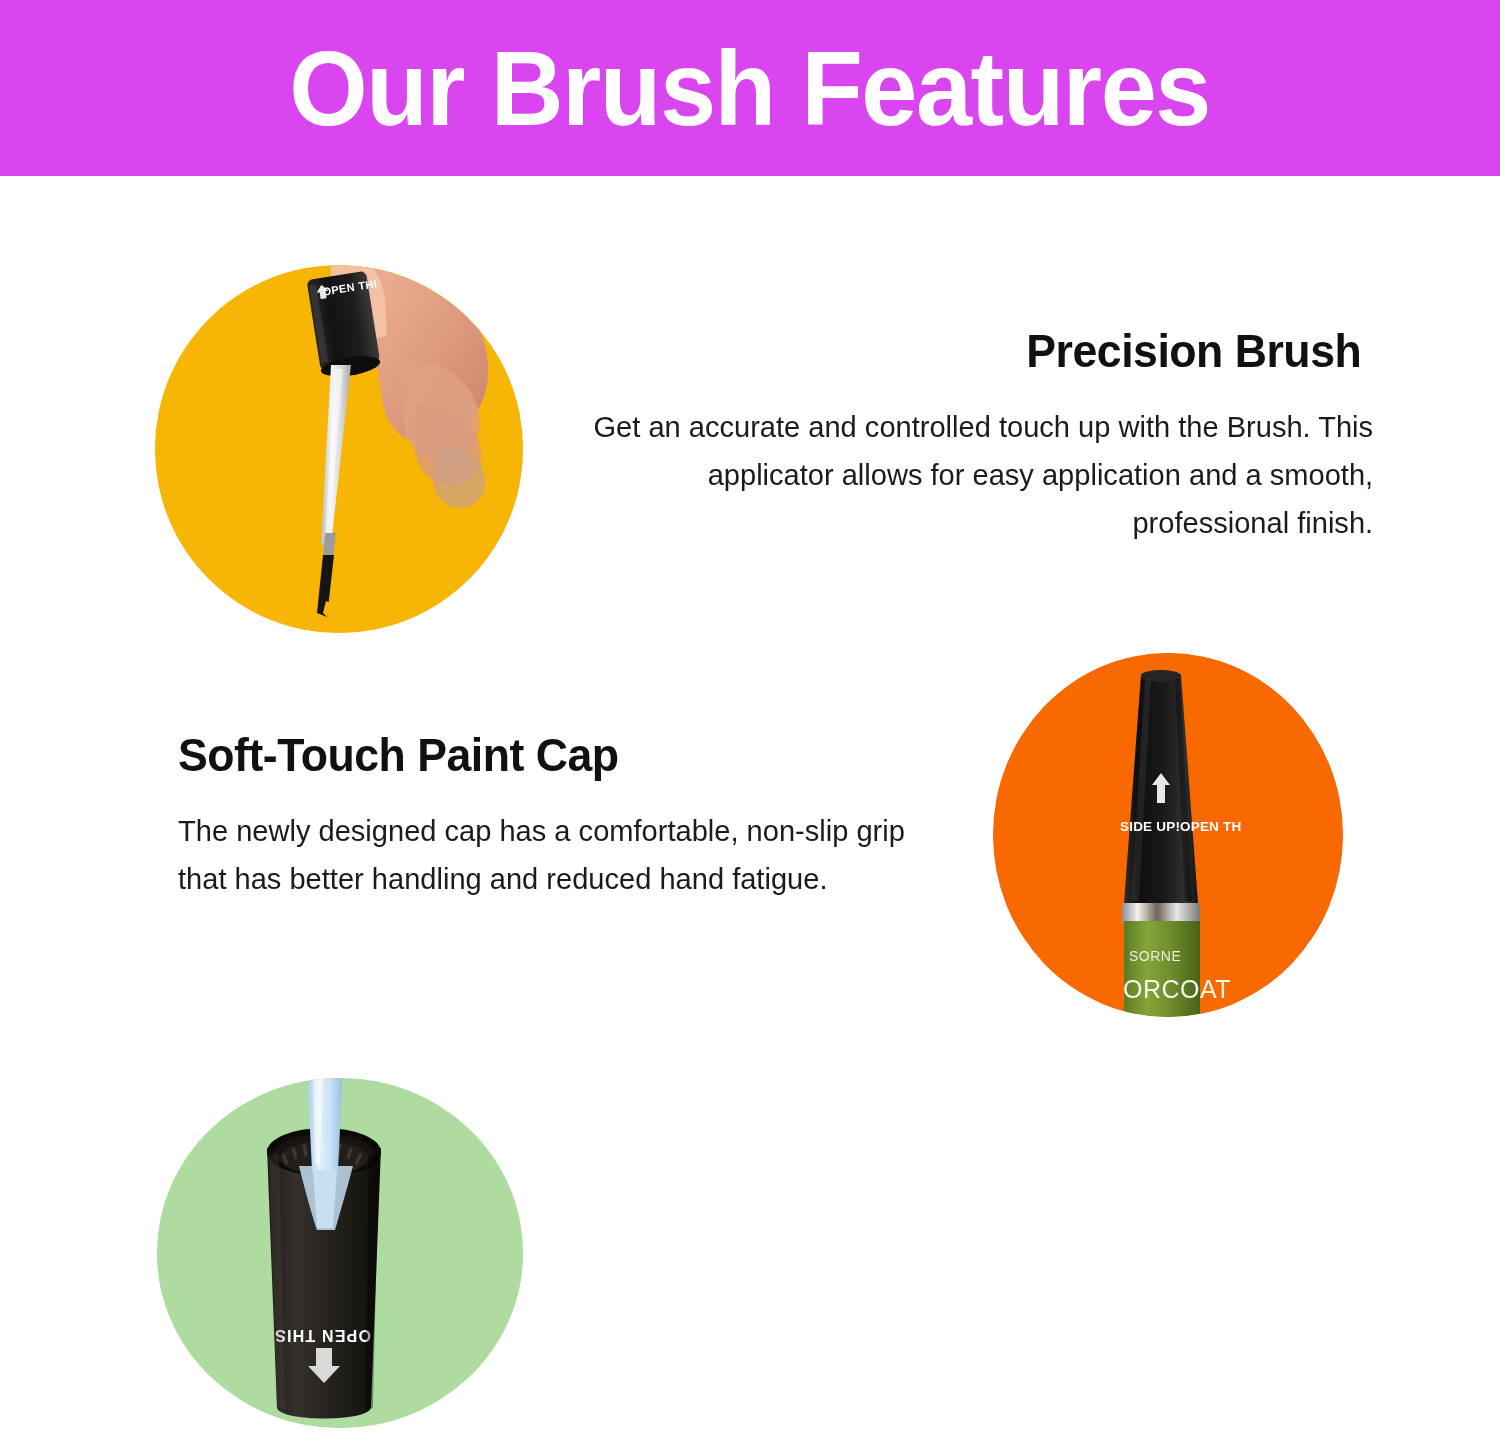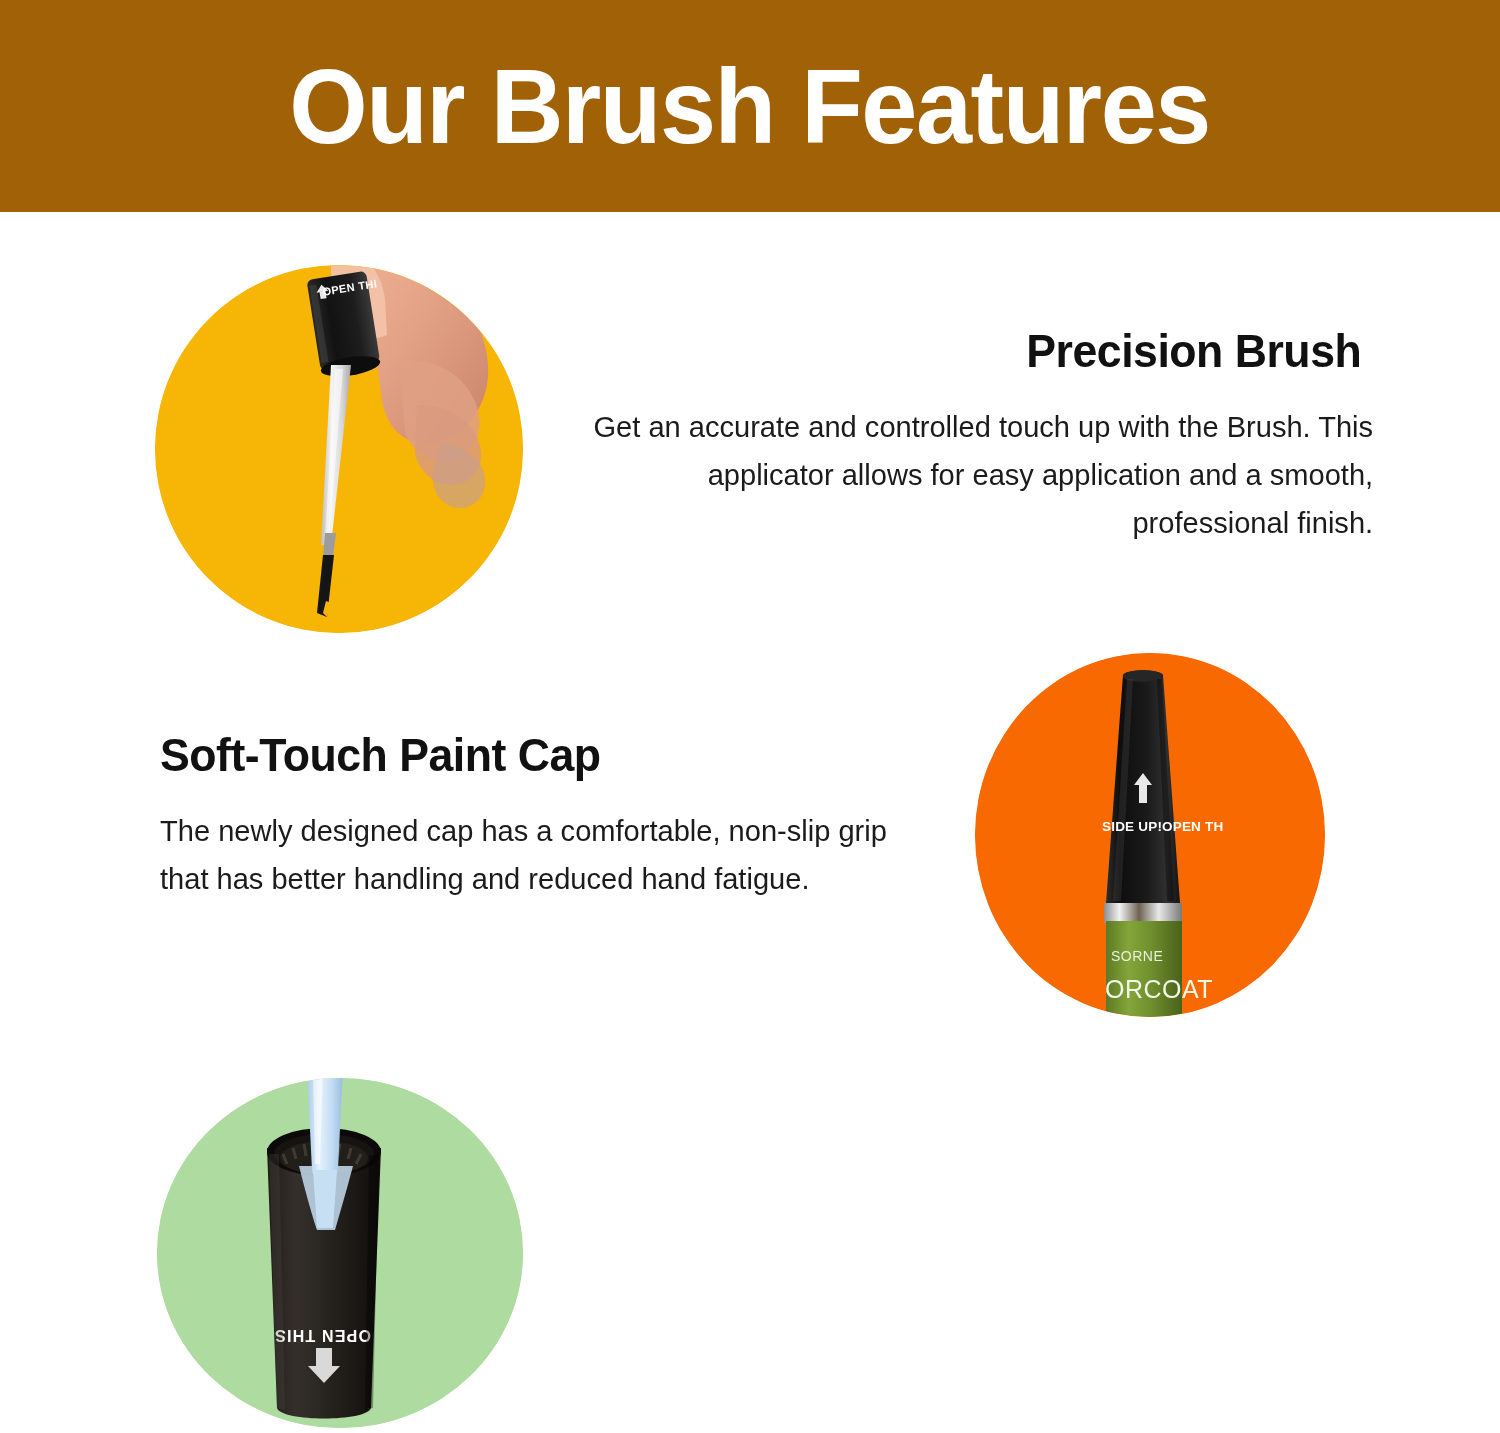--- a/index.html
+++ b/index.html
@@ -18,22 +18,22 @@
     height: 1433px;
     background: #ffffff;
   }
 
   
   .header-banner {
     position: absolute;
     left: 0;
     top: 0;
     width: 1500px;
-    height: 212px;
-    background: #a16207;
+    height: 176px;
+    background: #d946ef;
     display: flex;
     align-items: center;
     justify-content: center;
   }
 
   .header-title {
     color: #ffffff;
     font-family: "Liberation Sans", sans-serif;
     font-weight: 700;
     font-size: 105px;
@@ -84,21 +84,21 @@
     transform: scaleX(0.985);
     transform-origin: left top;
   }
 
   
   #feature-1 { left: 155px; top: 265px; width: 1230px; }
   #feature-1 .media { width: 368px; height: 368px; background: #f7b505; }
   #feature-1 .copy { margin-left: 70px; padding-top: 62px; width: 770px; text-align: right; }
 
   
-  #feature-2 { left: 160px; top: 653px; width: 1165px; }
+  #feature-2 { left: 178px; top: 653px; width: 1165px; }
   #feature-2 .copy { width: 770px; padding-top: 78px; }
   #feature-2 .media { width: 350px; height: 364px; background: #f97316; margin-left: 48px; }
 
   
   #feature-3 { left: 157px; top: 1078px; width: 1230px; }
   #feature-3 .media { width: 366px; height: 350px; background: #aedba0; }
   #feature-3 .copy { margin-left: 72px; padding-top: 62px; width: 775px; }
 
   
   .photo { position: absolute; inset: 0; }

